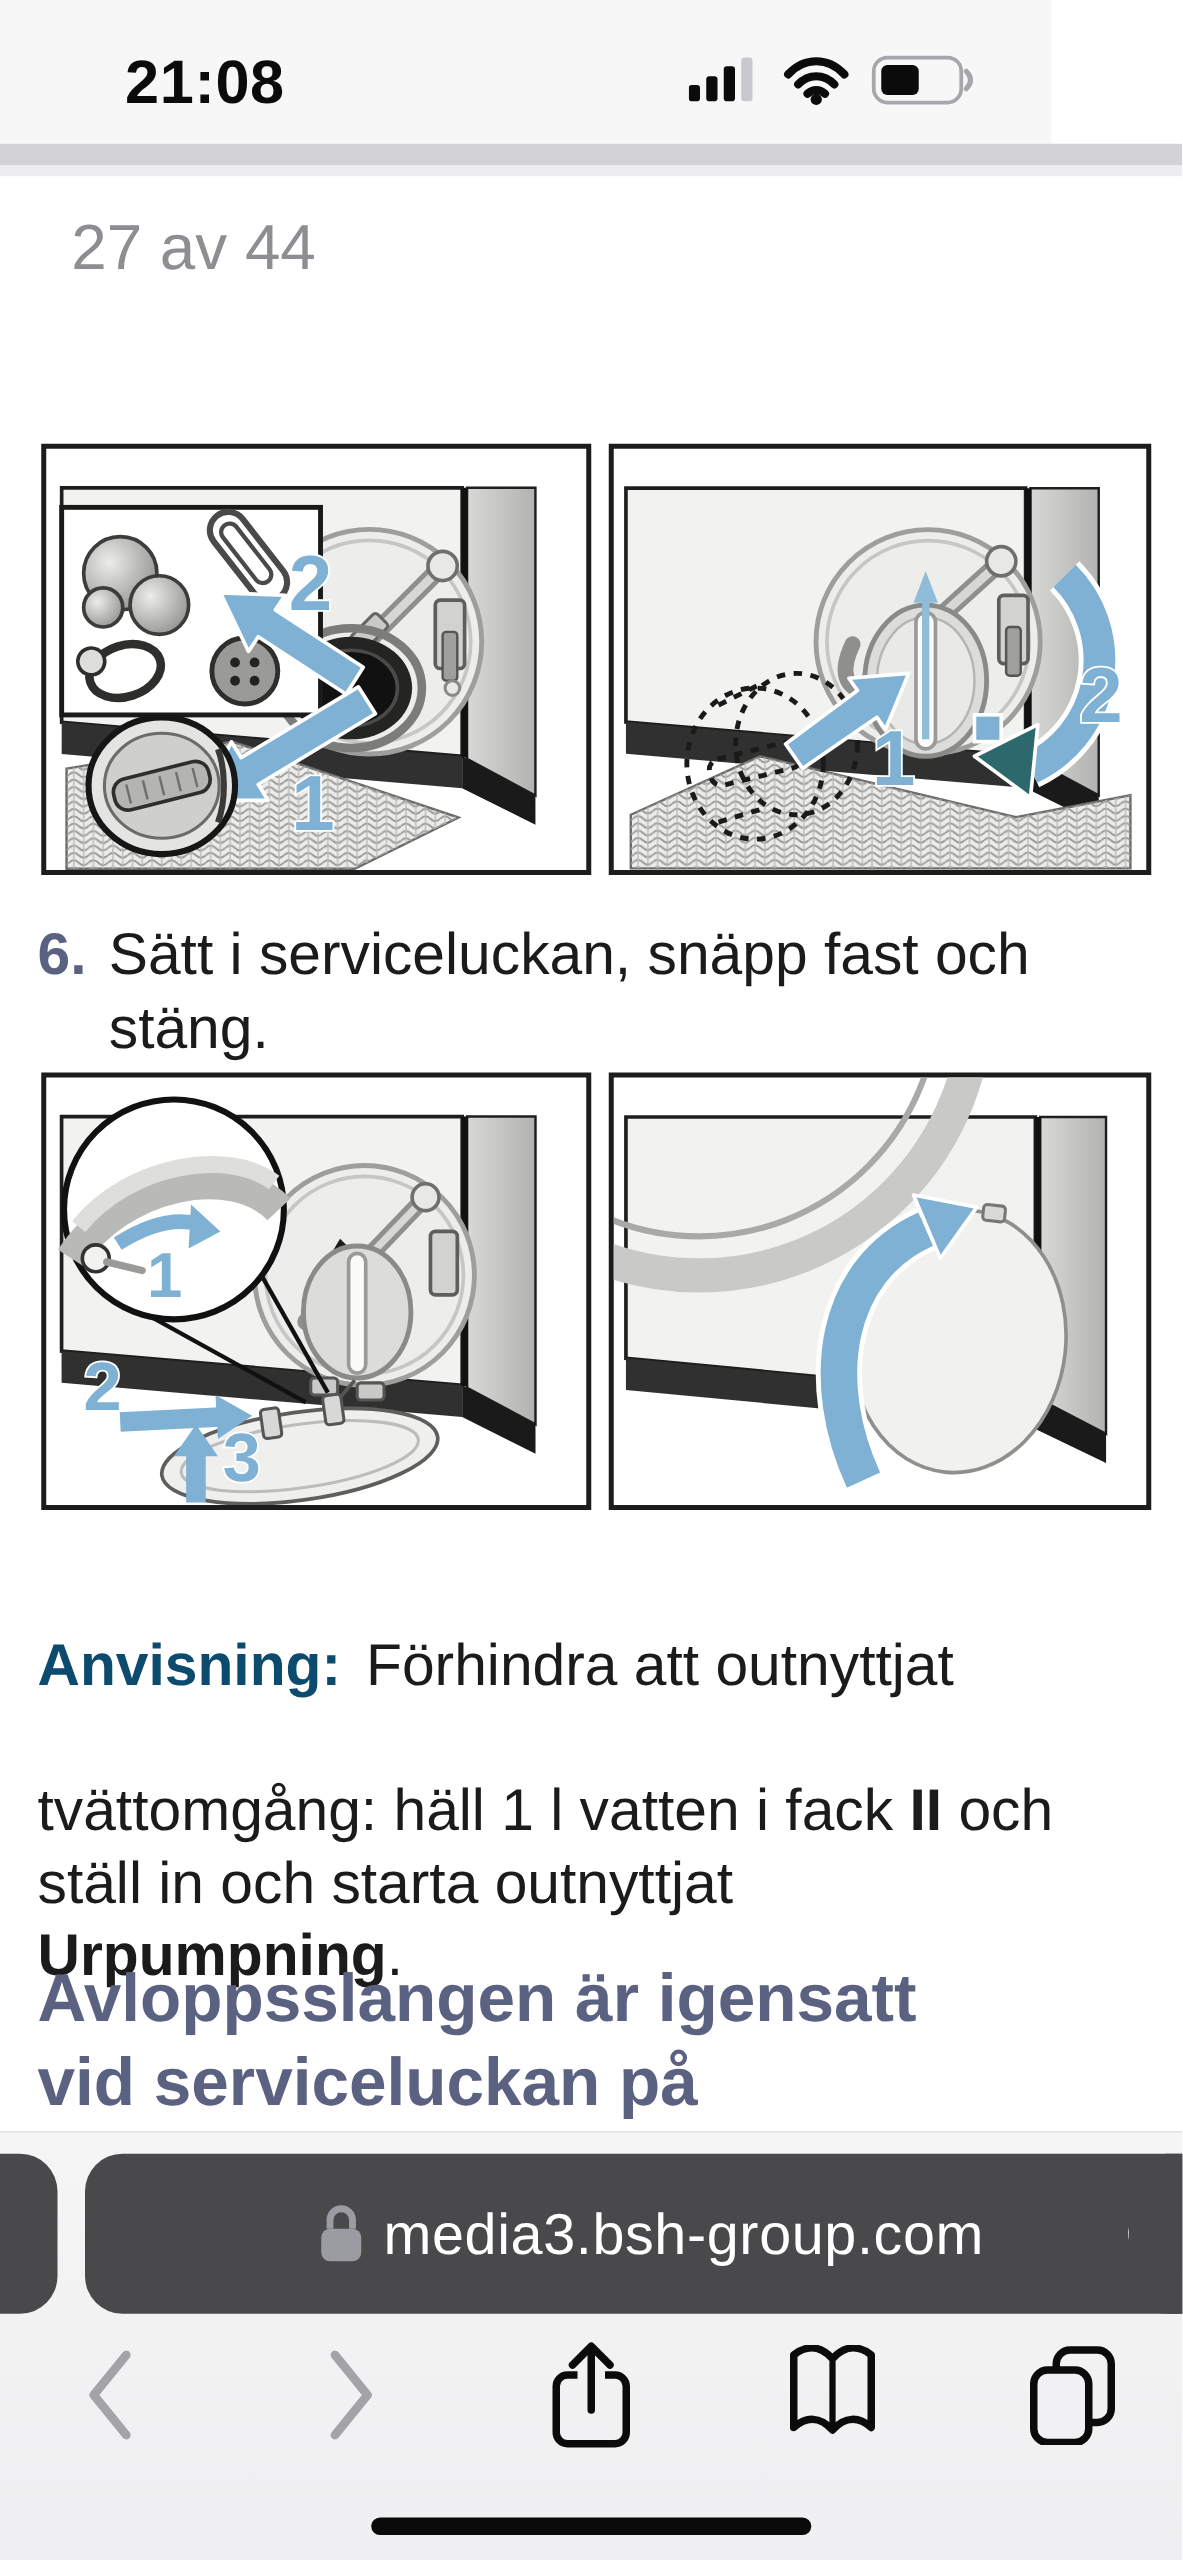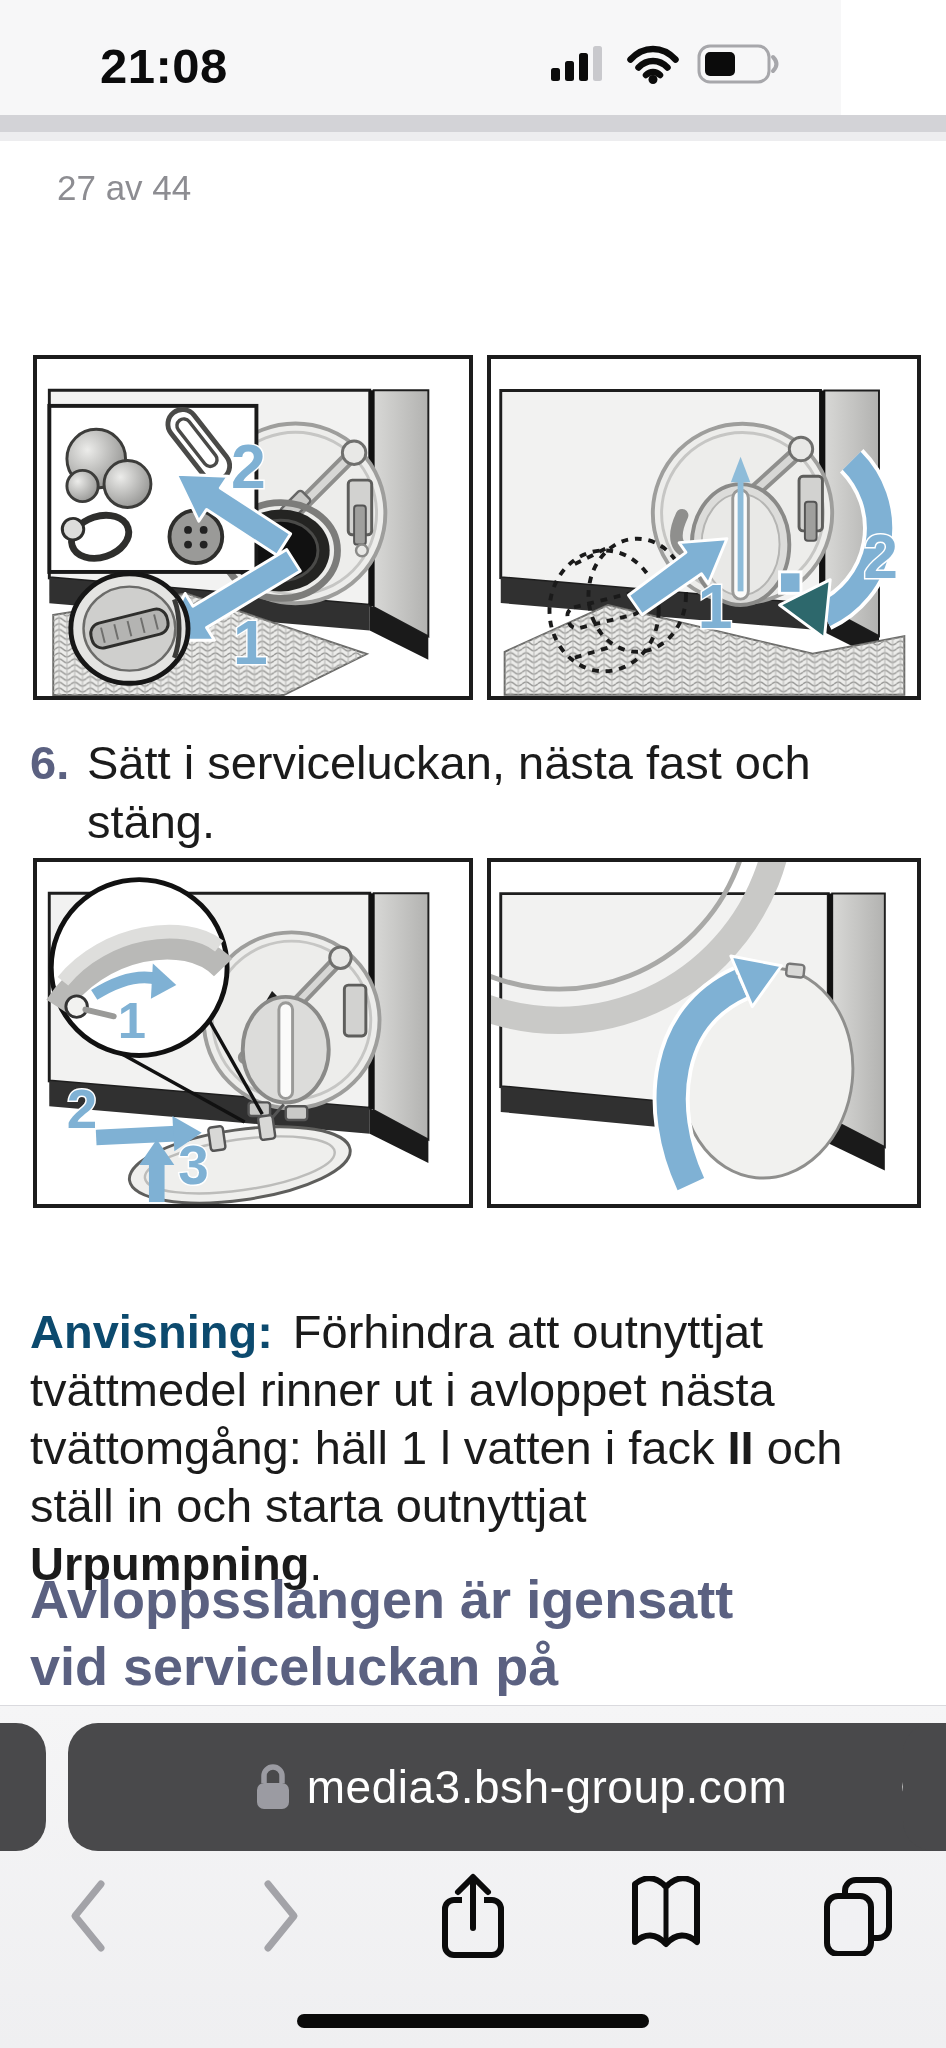--- a/index.html
+++ b/index.html
@@ -8,21 +8,21 @@
     font-family:"Liberation Sans","DejaVu Sans",sans-serif;
   }
   
   .status-bar{position:absolute;top:0;left:0;width:841px;height:115px;background:#f7f7f8;}
   .status-time{position:absolute;left:100px;top:38px;font-size:49px;font-weight:700;color:#0b0b0c;letter-spacing:.5px;}
   .status-icons{position:absolute;right:58px;top:44px;display:flex;align-items:center;gap:17px;}
   .top-divider{position:absolute;top:115px;left:0;width:946px;height:17px;background:#d3d3d7;}
   .top-divider-soft{position:absolute;top:132px;left:0;width:946px;height:9px;background:#ededef;}
 
   
-  .page-indicator{position:absolute;left:57px;top:168px;font-size:35px;color:#8d8d92;}
+  .page-indicator{position:absolute;left:57px;top:168px;font-size:51px;color:#8d8d92;}
   .figure-row{position:absolute;left:33px;width:888px;display:flex;gap:14px;}
   .row-1{top:355px;height:345px;}
   .row-2{top:858px;height:350px;}
   .panel{margin:0;box-sizing:border-box;border:4px solid #1c1c1c;background:#ffffff;height:100%;}
   .panel.p-left{width:440px;}
   .panel.p-right{width:434px;}
   .panel svg{display:block;width:100%;height:100%;}
 
   .step{position:absolute;left:30px;top:733px;width:890px;font-size:47px;line-height:59px;color:#1b1b1b;display:flex;}
   .step-num{flex:0 0 57px;font-weight:700;color:#5b6181;}
@@ -207,21 +207,21 @@
           <polygon class="arrow-teal" points="296,252 348,226 342,286"></polygon>
           <rect x="296" y="218" width="22" height="22" fill="#7fb1d4" stroke="#ffffff" stroke-width="3"></rect>
           <text class="fig-num" x="212" y="276" font-size="64">1</text>
           <text class="fig-num" x="382" y="224" font-size="64">2</text>
         </svg>
       </figure>
     </section>
 
     <div class="step">
       <span class="step-num">6.</span>
-      <p style="margin:0"><span>Sätt i serviceluckan, nästa fast och</span><br><span>stäng.</span></p>
+      <p style="margin:0"><span>Sätt i serviceluckan, snäpp fast och</span><br><span>stäng.</span></p>
     </div>
 
     <section class="figure-row row-2">
 
       <figure class="panel p-left">
         <svg viewBox="0 0 437 350" preserveAspectRatio="xMidYMid meet">
           <path d="M10,32 H338 V252 L10,224 Z" fill="#f2f2f1" stroke="#1e1e1e" stroke-width="3"></path>
           <path d="M342,32 H398 V284 L342,254 Z" fill="url(#sideGrad)" stroke="#1e1e1e" stroke-width="2"></path>
           <line x1="340" y1="32" x2="340" y2="253" stroke="#111" stroke-width="5"></line>
           <path d="M10,224 L338,252 L338,278 L10,250 Z" fill="#303030"></path>
@@ -286,21 +286,21 @@
           </g>
           <path d="M205,330 C168,250 180,158 256,124" fill="none" stroke="#ffffff" stroke-width="38"></path>
           <path d="M205,330 C168,250 180,158 256,124" fill="none" stroke="#7fb1d4" stroke-width="30"></path>
           <polygon class="arrow-blue" points="298,106 268,148 246,96"></polygon>
         </svg>
       </figure>
     </section>
 
     <p class="note">
       <strong class="note-label">Anvisning:</strong><span>Förhindra att outnyttjat</span><br>
-      <span>tvättmedel rinner ut i avloppet nästa</span><br>
+      <br>
       <span>tvättomgång: häll 1 l vatten i fack </span><span class="b">II</span><span> och</span><br>
       <span>ställ in och starta outnyttjat</span><br>
       <span class="b">Urpumpning</span><span>.</span>
     </p>
 
     <h1 class="doc-heading"><span>Avloppsslangen är igensatt</span><br><span>vid serviceluckan på</span></h1>
   </main>
 
   <footer class="bottom-chrome">
     <div class="tab-stub stub-left"></div>

